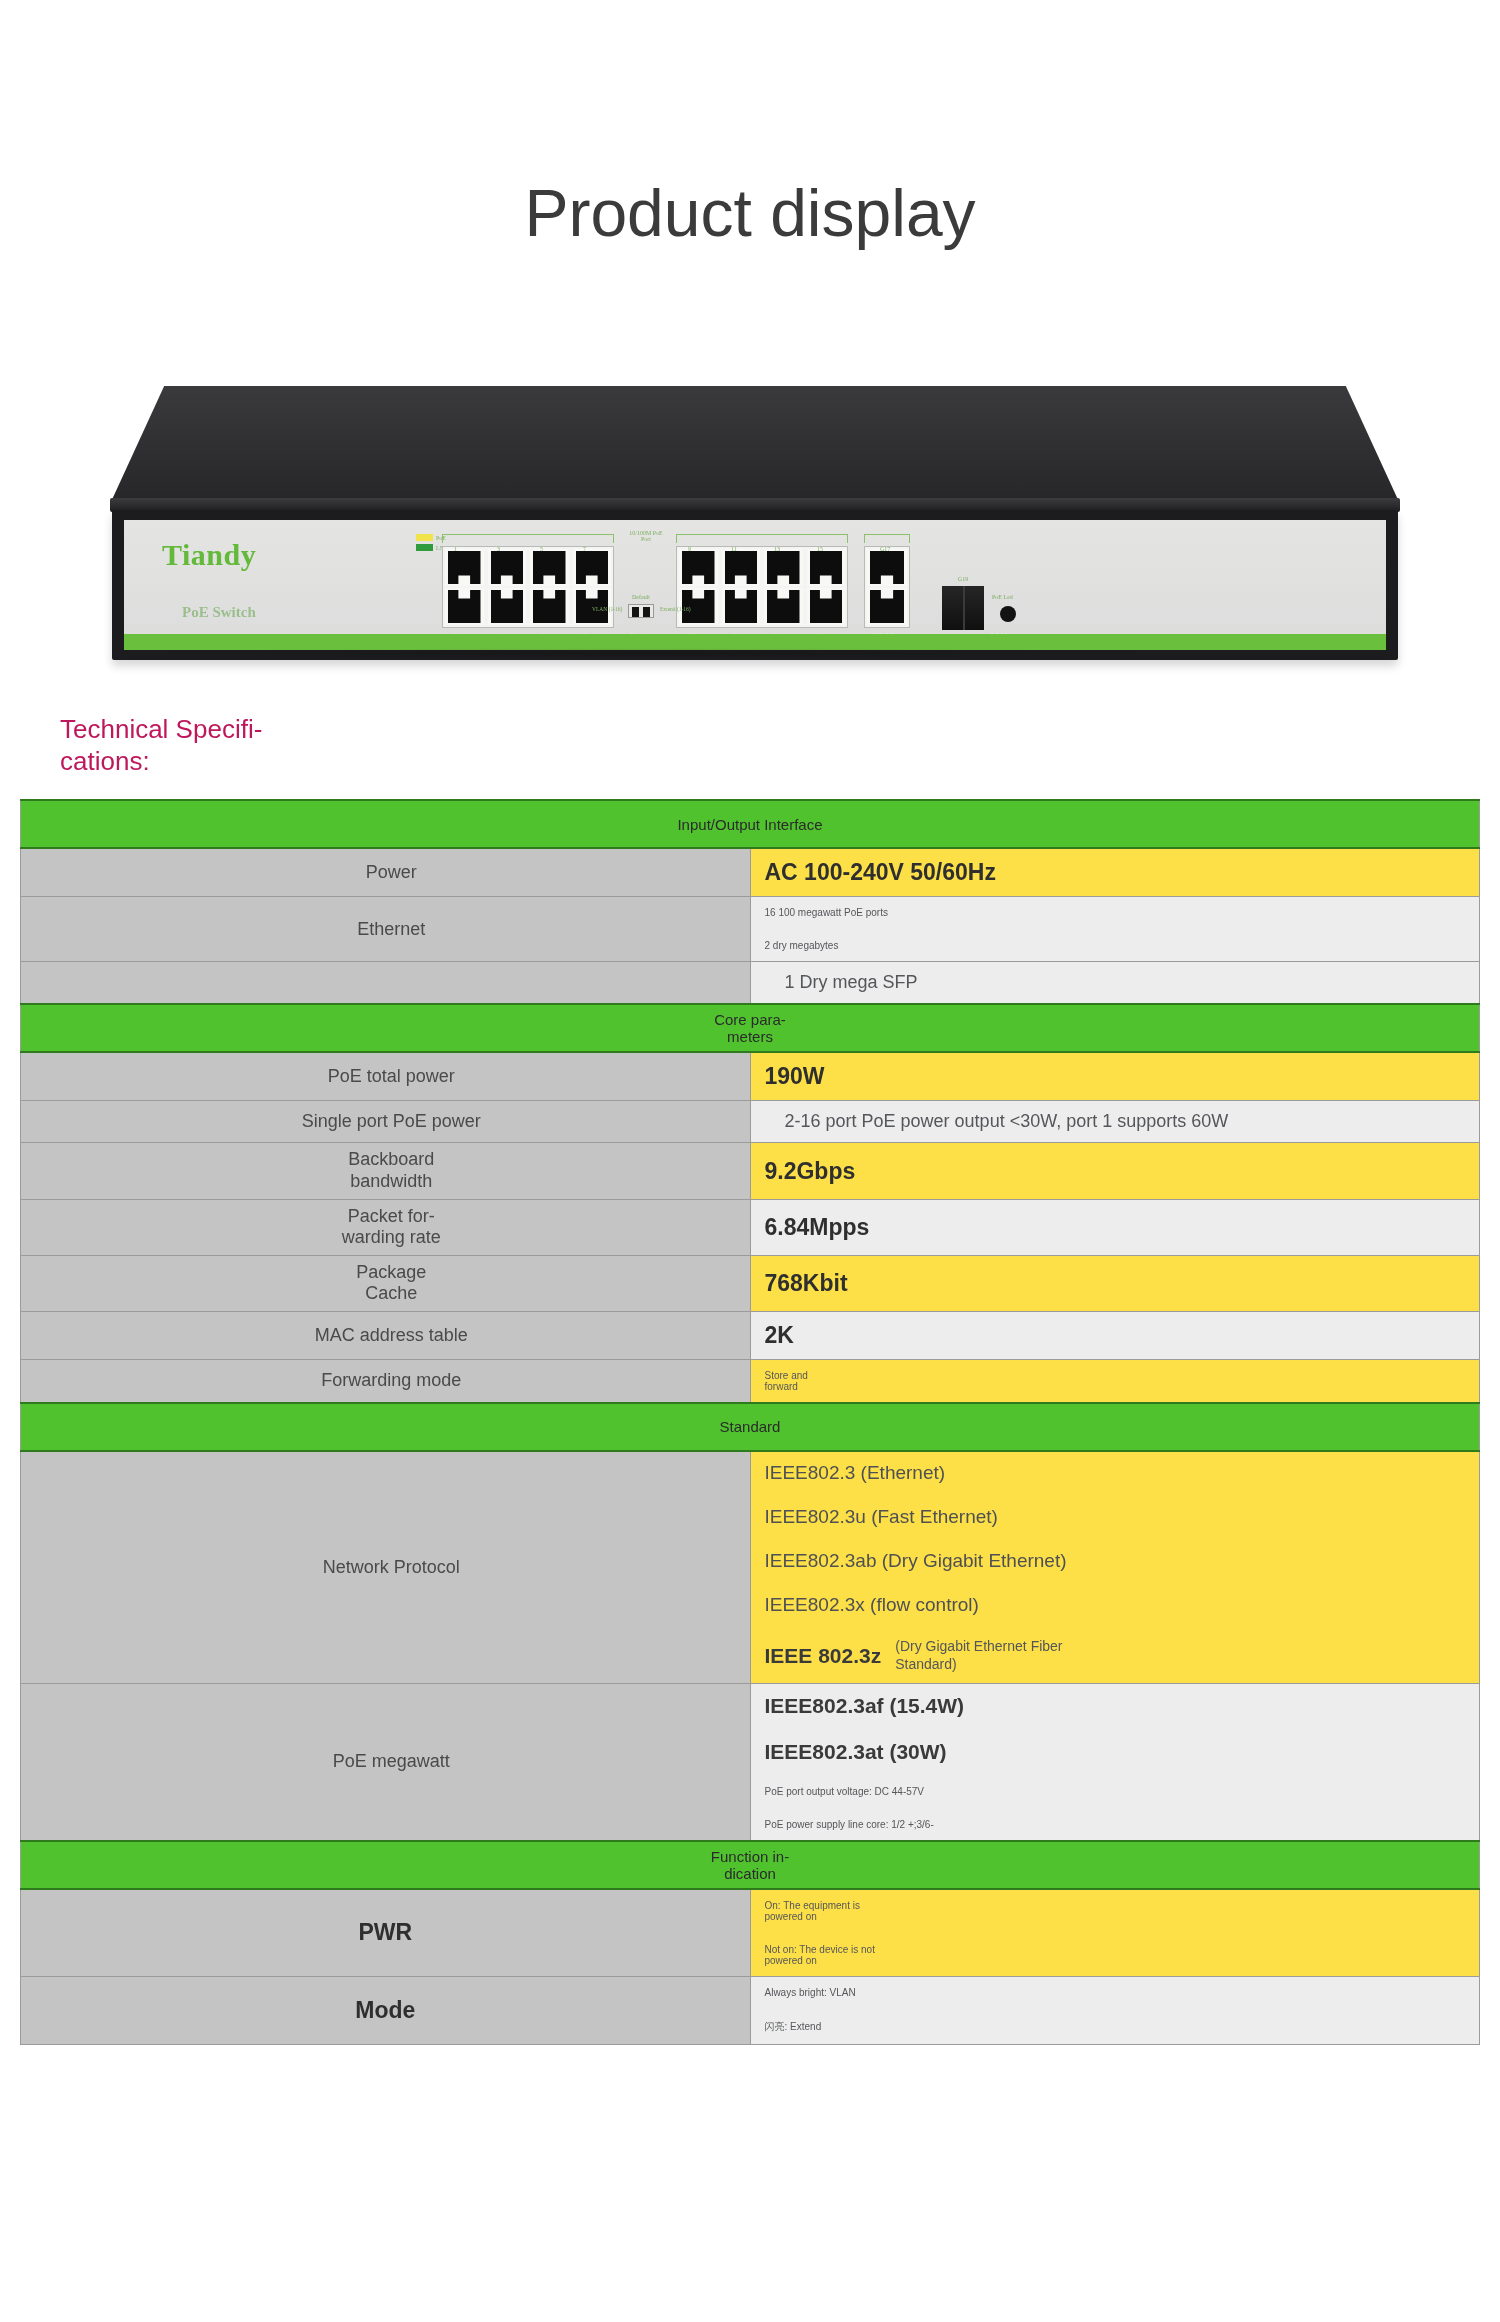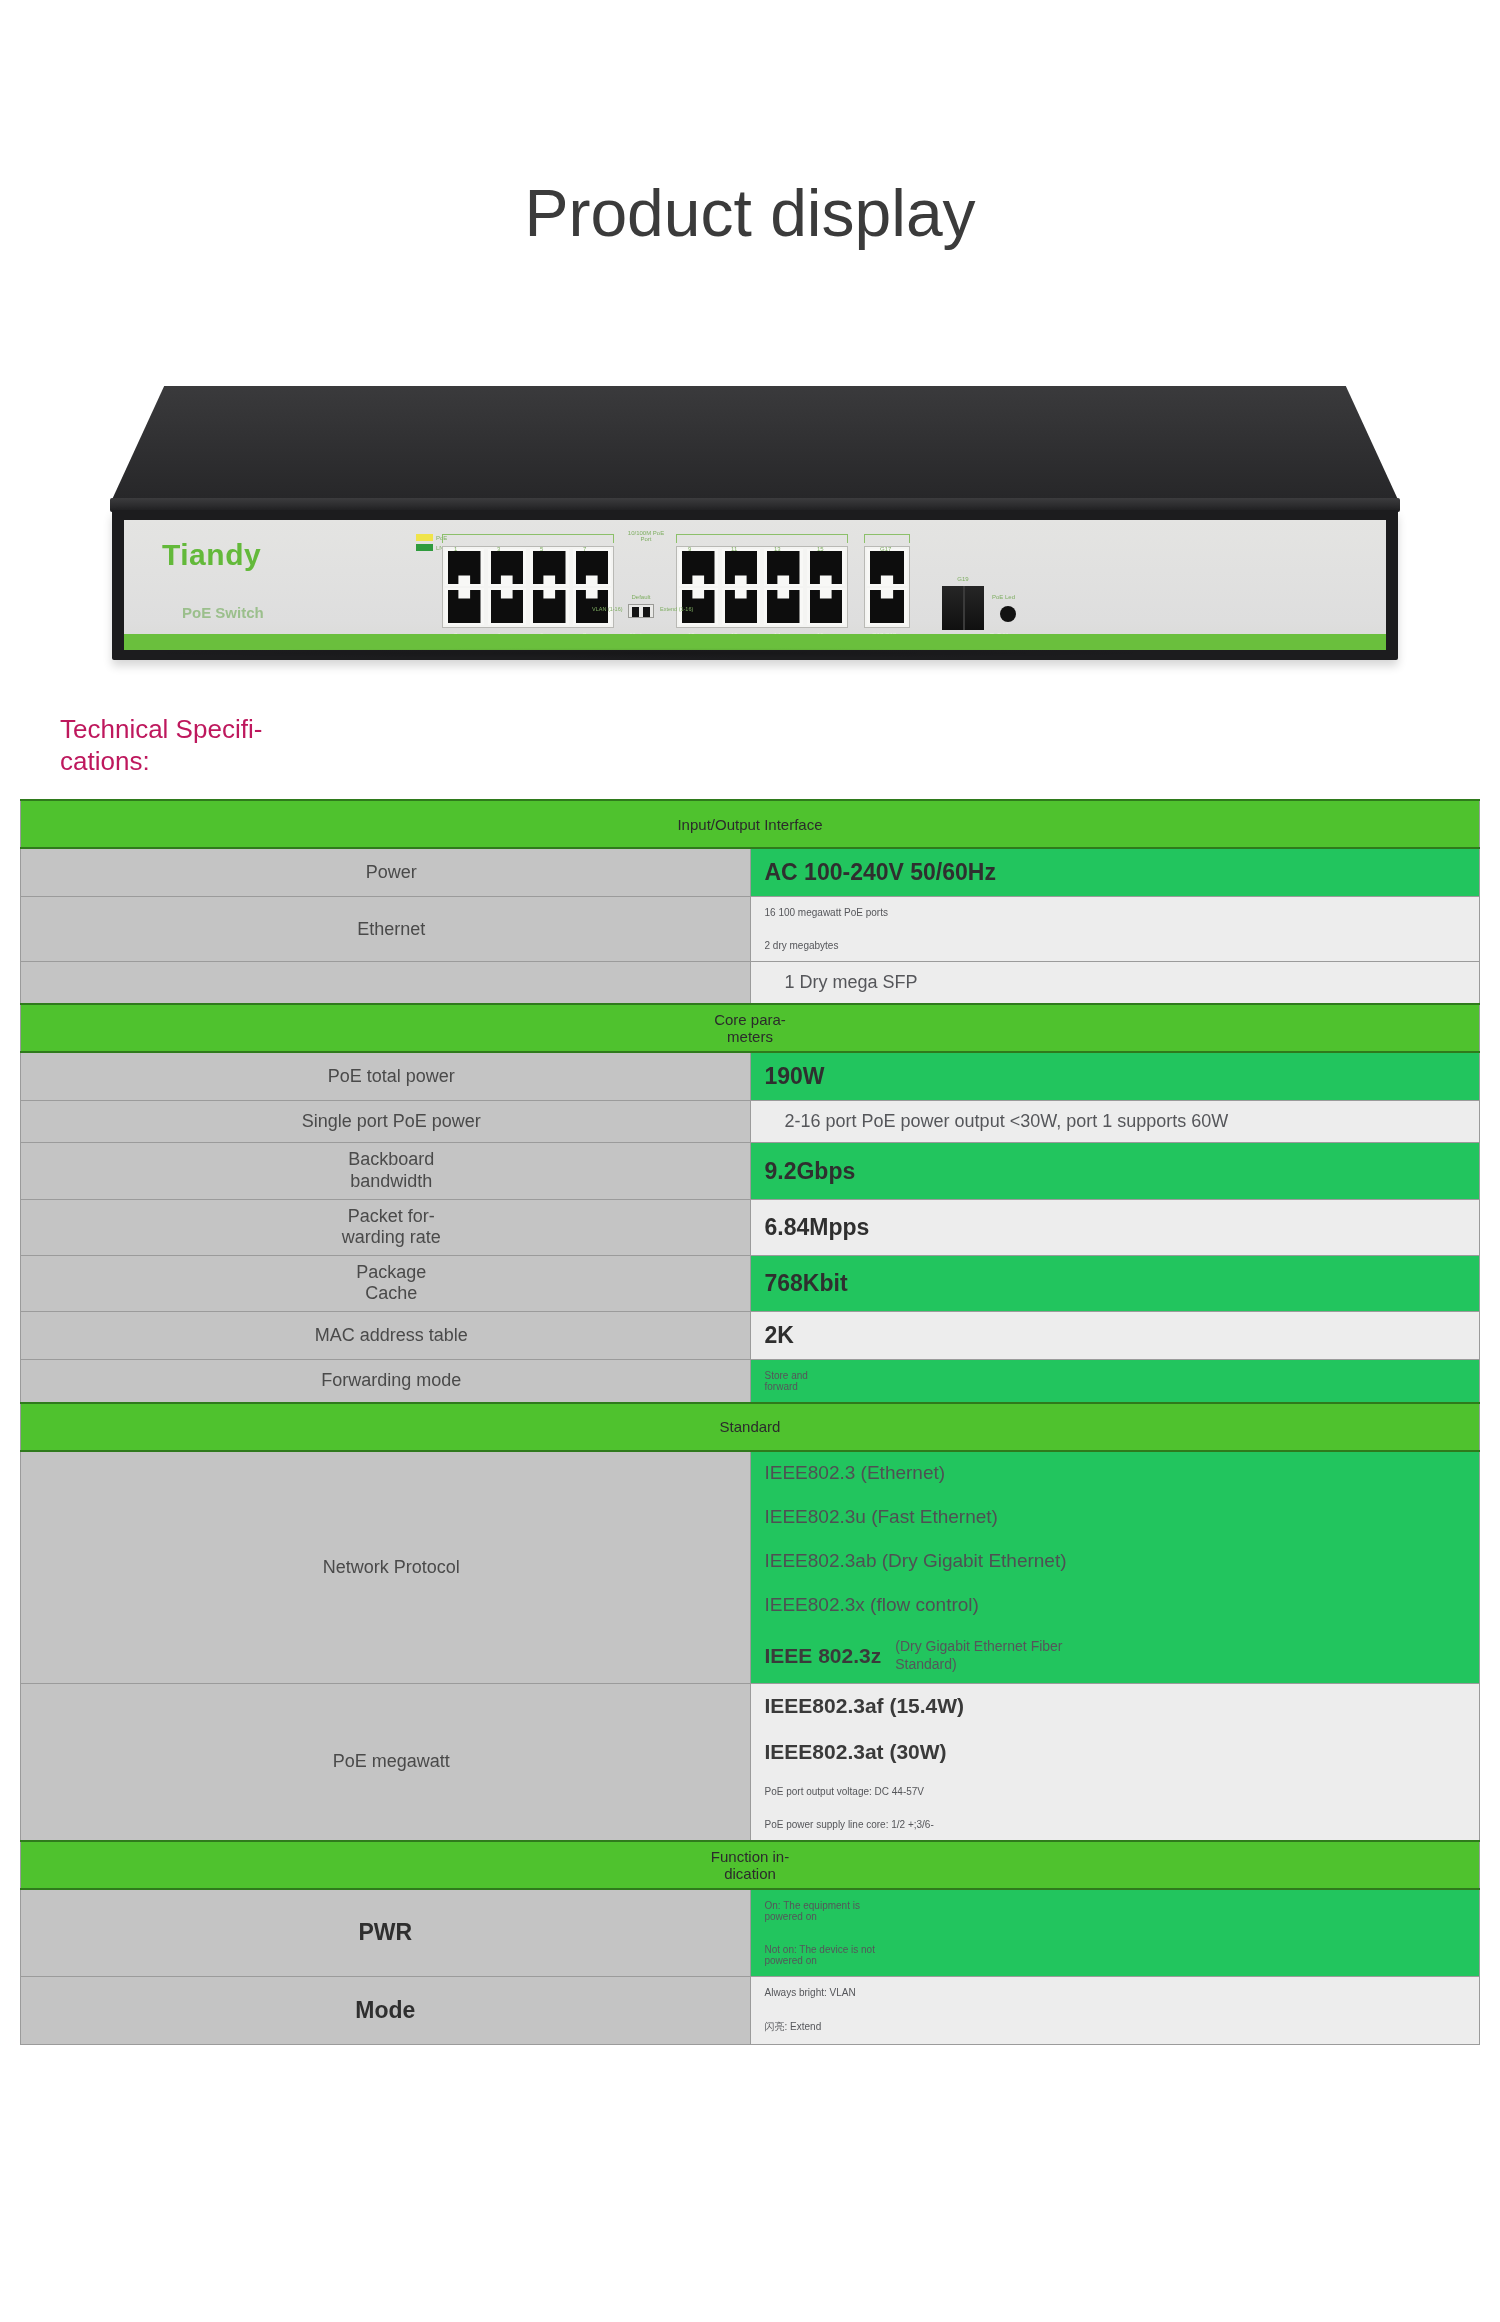--- a/index.html
+++ b/index.html
@@ -20,20 +20,21 @@
     padding-top: 180px;
     line-height: 1;
   }
 
   
   .product-stage {
     width: 1288px;
     height: 280px;
     margin-top: 130px;
     position: relative;
+    font-family: Liberation Serif, serif;
   }
   .device {
     position: absolute;
     left: 110px;
     top: 10px;
     width: 1290px;
     height: 272px;
   }
   
   .dev-top {
@@ -188,21 +189,21 @@
     color: #4a4a4a;
     border: 1px solid #9b9b9b;
     padding: 6px 8px;
     line-height: 1.2;
   }
   .val {
     border: 1px solid #9b9b9b;
     padding: 10px 14px;
     color: #55565a;
   }
-  .val.white { background: #22c55e; }
+  .val.white { background: #fde047; }
   .val.grey  { background: #ededed; }
 
   .f-sm   { font-size: 10px; }
   .f-md   { font-size: 18px; padding-left: 20px; }
   .f-lg   { font-size: 21px; font-weight: bold; color: #3a3a3a; }
   .f-xl   { font-size: 23px; font-weight: bold; color: #2f2f2f; }
   .f-proto{ font-size: 19px; color: #4f5053; }
 
   .val p { margin: 0 0 22px 0; }
   .val p:last-child { margin-bottom: 0; }

